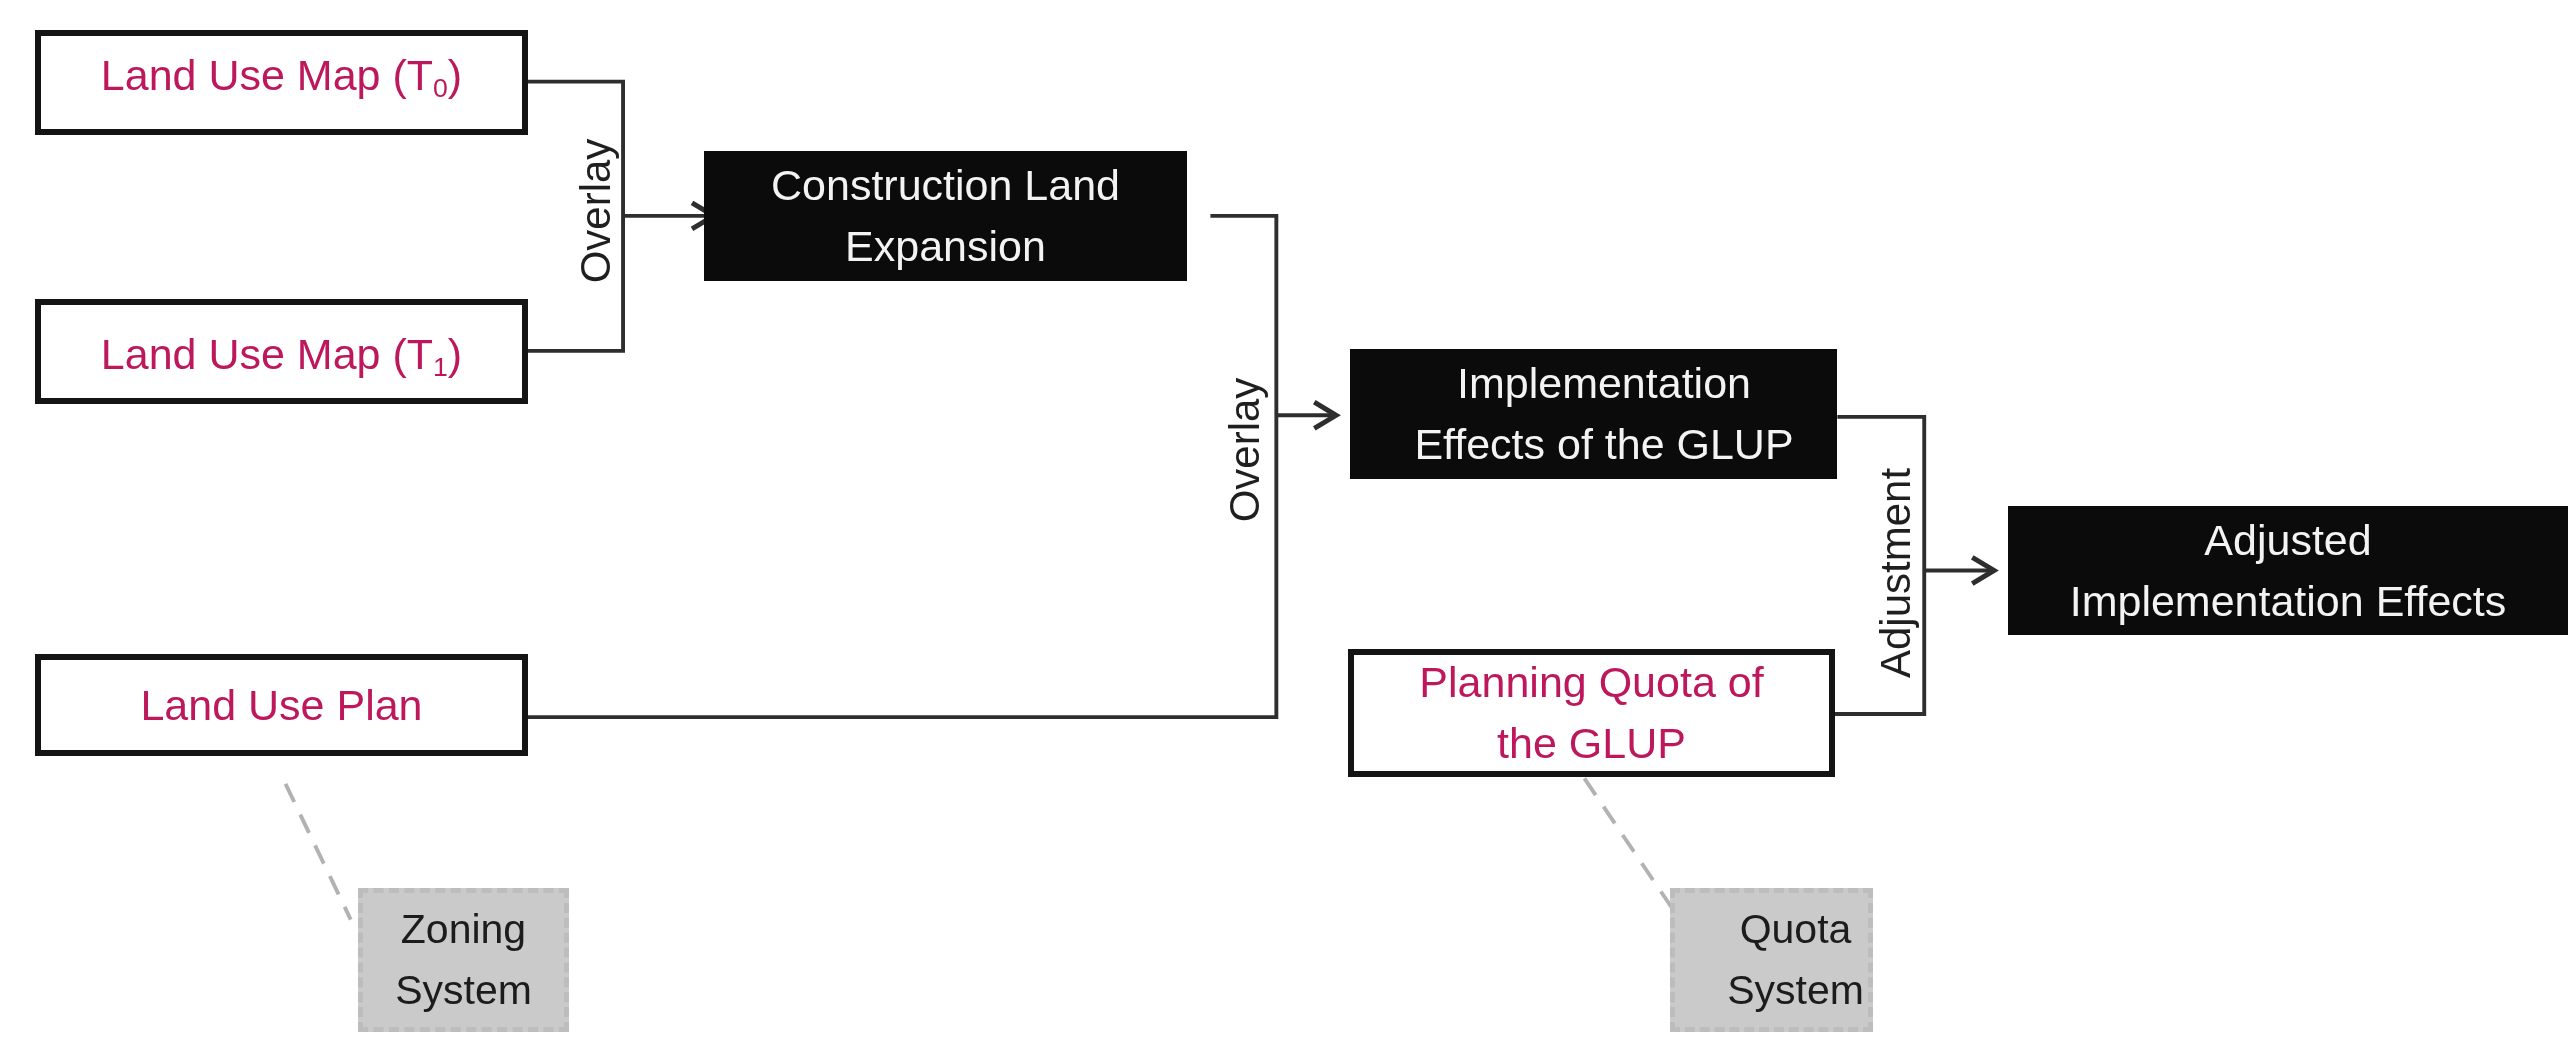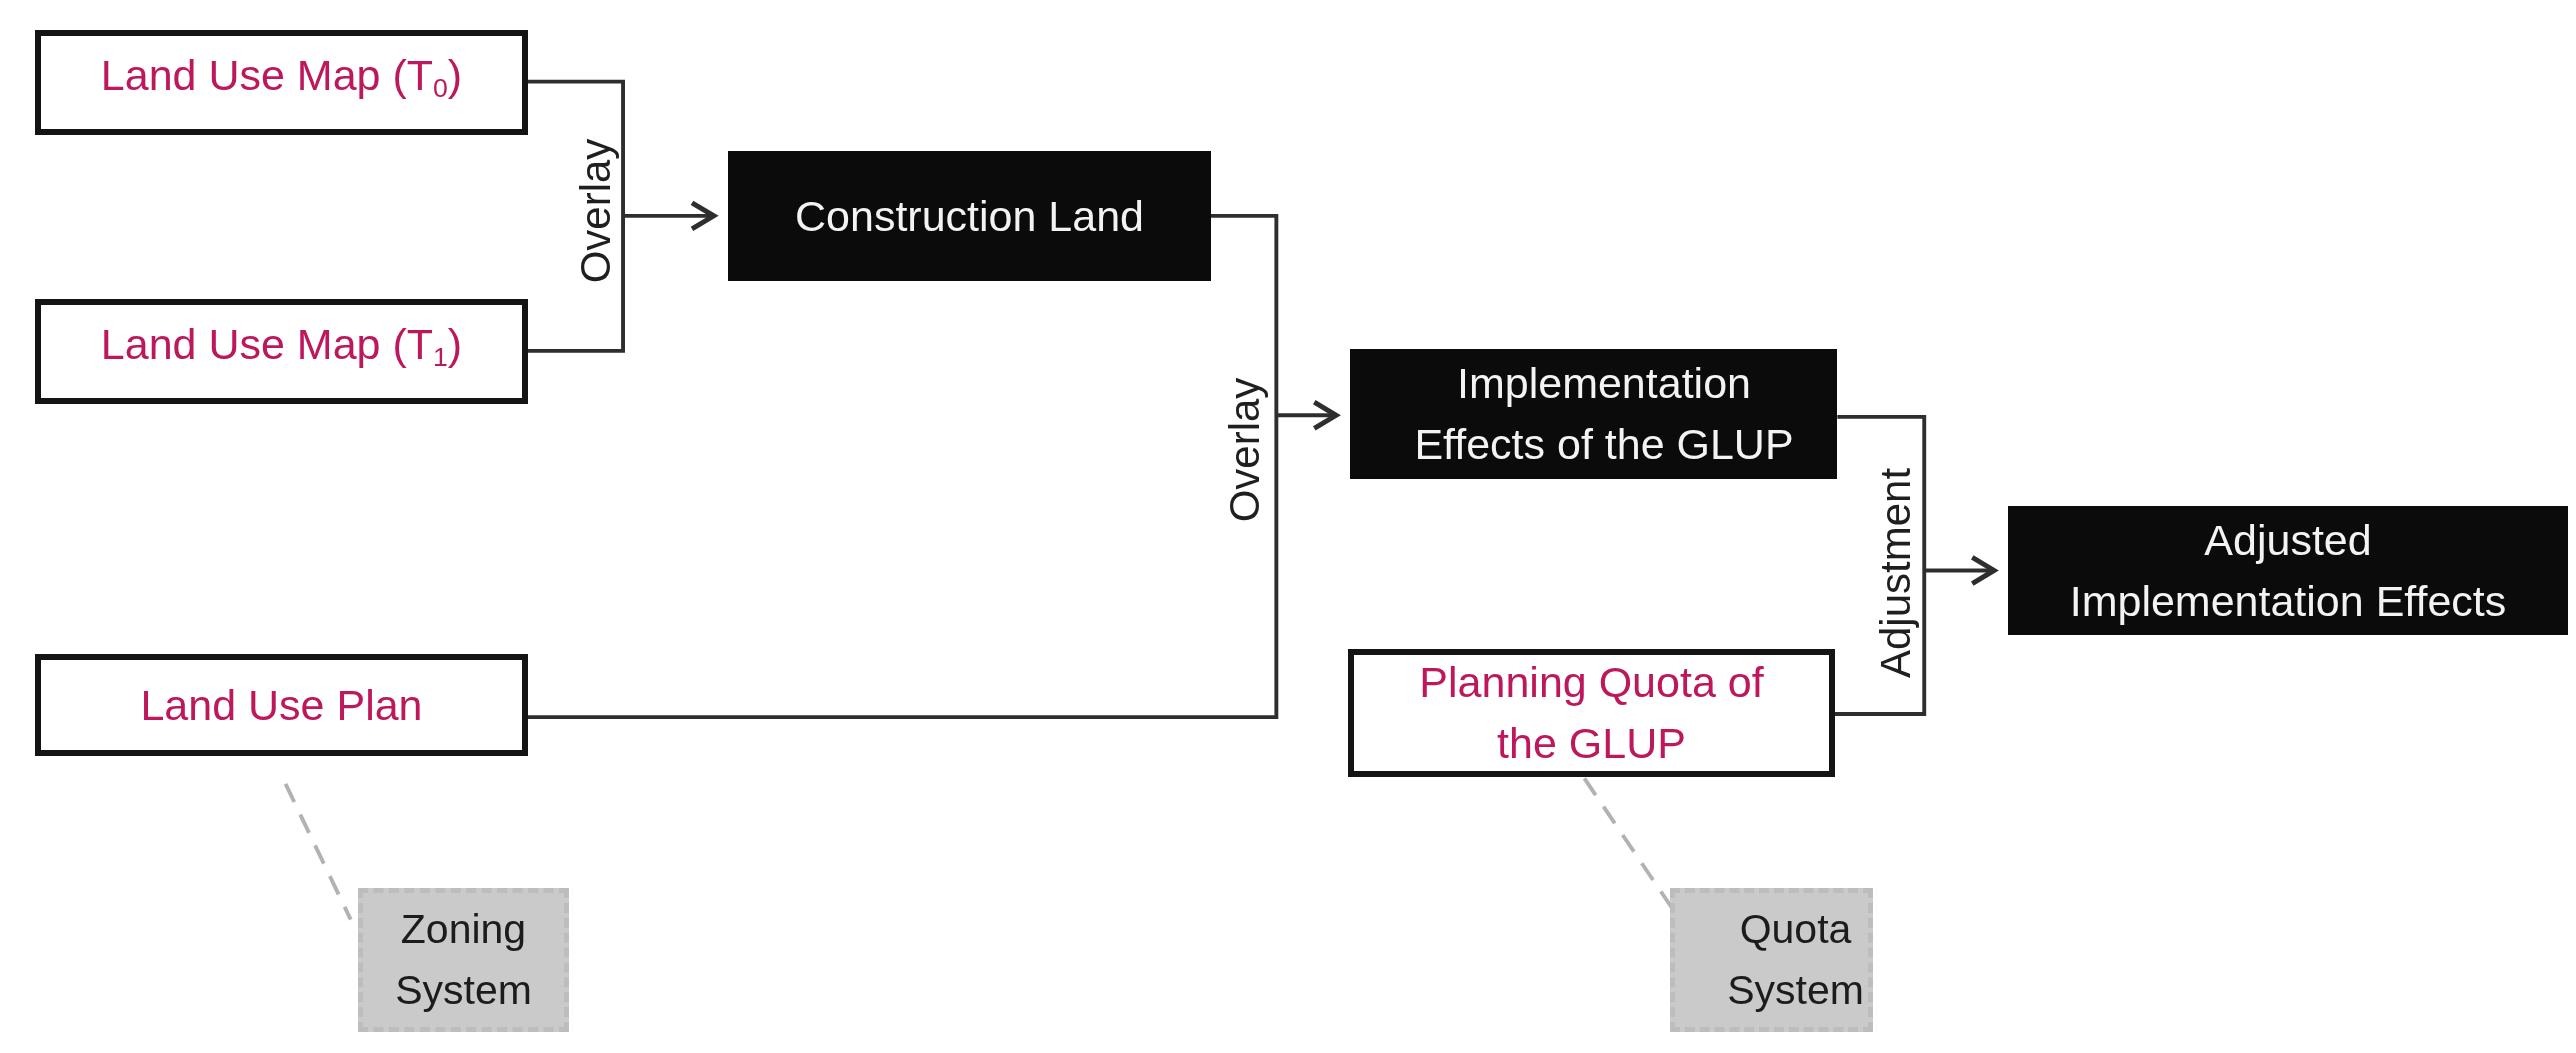--- a/index.html
+++ b/index.html
@@ -59,38 +59,39 @@
     </g>
 
     <line class="dash" x1="368" y1="1010" x2="452" y2="1185"></line>
     <line class="dash" x1="2042" y1="1003" x2="2165" y2="1185"></line>
   </svg>
 
   <div class="box box--light" style="left:35px; top:29.5px; width:493px; height:105px;">
     <div class="box__label"><span>Land Use Map (T</span><span class="sub">0</span><span>)</span></div>
   </div>
 
-  <div class="box box--light" style="left:35px; top:299px; width:493px; height:105px;">
+  <div class="box box--light" style="left:35px; top:299px; width:493px; height:105px;align-items:flex-end;">
     <div class="box__label"><span>Land Use Map (T</span><span class="sub">1</span><span>)</span></div>
   </div>
 
   <div class="box box--light" style="left:35px; top:654px; width:493px; height:102px;">
     <div class="box__label">Land Use Plan</div>
   </div>
 
   <div class="box box--light" style="left:1348px; top:649px; width:487px; height:128px;text-align:center;">
     <div class="box__label">
       <div>Planning Quota of</div>
       <div>the GLUP</div>
     </div>
   </div>
 
-  <div class="box box--dark" style="left:728px; top:151px; width:483px; height:130px;">
+  <div class="box box--dark" style="left:704px; top:151px; width:483px; height:130px;">
     <div class="box__label">
       <div>Construction Land</div>
+      <div>Expansion</div>
     </div>
   </div>
 
   <div class="box box--dark" style="left:1350px; top:349px; width:487px; height:130px;padding-left:21px;">
     <div class="box__label">
       <div>Implementation</div>
       <div>Effects of the GLUP</div>
     </div>
   </div>
 

